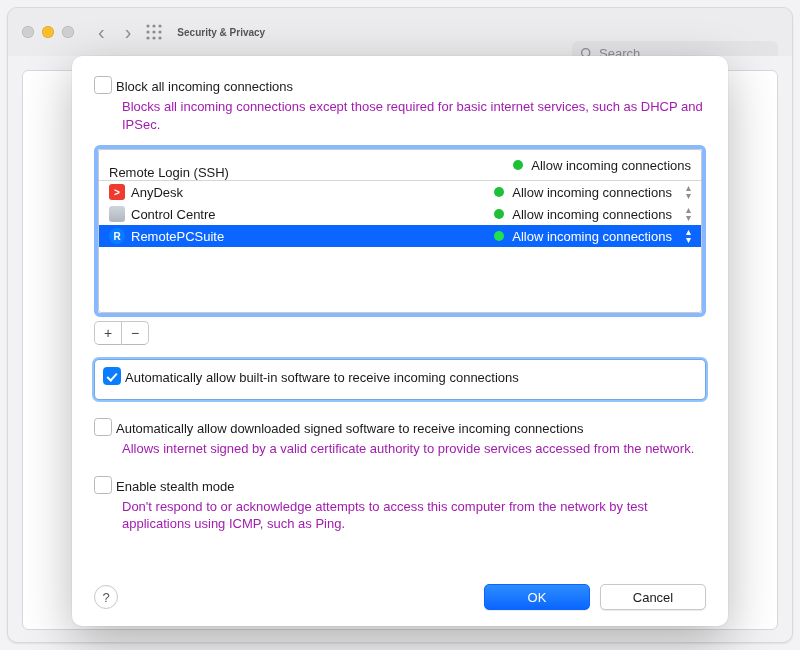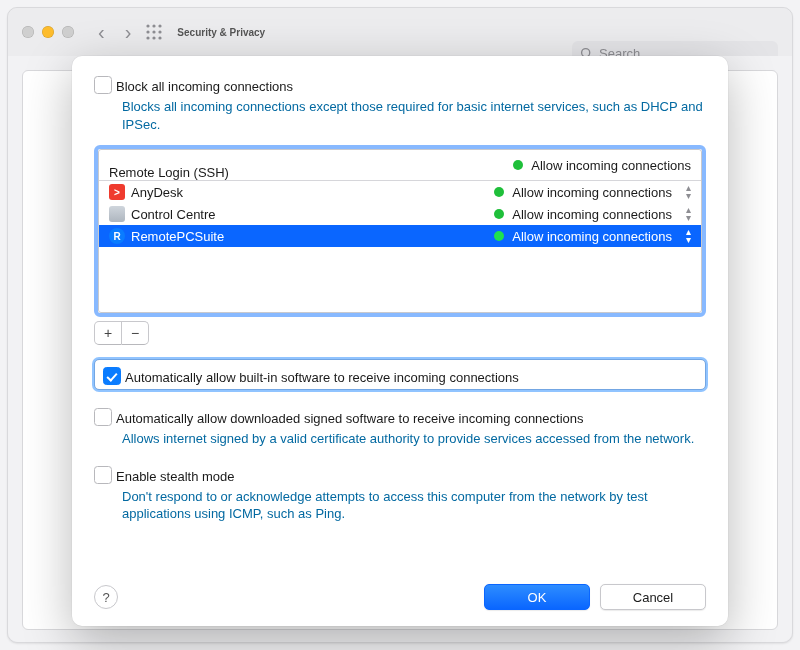--- a/index.html
+++ b/index.html
@@ -32,30 +32,30 @@
   
   .sheet { position:absolute; top:56px; left:72px; width:656px; height:570px;
     background:#fff; border-radius:10px;
     box-shadow:0 15px 50px rgba(0,0,0,.28), 0 0 0 .5px rgba(0,0,0,.06); }
   .sheet-inner { padding:20px 22px 18px 22px; position:relative; height:100%;
     box-sizing:border-box; }
   
   .opt { display:flex; align-items:flex-end; gap:4px; }
   .opt + .desc, .opt .label { font-size:13px; }
   .opt .label { padding-top:1px; }
-  .desc { font-size:12px; color:#0369a1; margin:4px 0 0 28px; line-height:1.35; }
+  .desc { font-size:12px; color:#a21caf; margin:4px 0 0 28px; line-height:1.35; }
   .chk { width:16px; height:16px; border:1px solid #b8b8bc; border-radius:3.5px;
     background:#fff; flex:0 0 auto; position:relative; }
   .chk.checked { background:#0a7cff; border-color:#0a7cff; }
   .chk.checked::after { content:""; position:absolute; left:3px; top:4.5px;
     width:8px; height:4px; border:2px solid #fff; border-top:none; border-right:none;
     transform:rotate(-48deg); }
   
   .hl { outline:3px solid rgba(10,124,255,.45); outline-offset:-1px;
-    border:1px solid #c8c8cc; border-radius:5px; padding:7px 10px 4px 8px;
+    border:1px solid #c8c8cc; border-radius:5px; padding:7px 10px 14px 8px;
     margin-top:14px; }
   
   .listwrap { margin-top:12px; }
   .listbox { border:4px solid #88b9ff; border-radius:6px; background:#fff;
     height:172px; box-sizing:border-box; overflow:hidden; }
   .listbox-inner { border:1px solid #c9c9cd; border-radius:3px; height:100%;
     box-sizing:border-box; }
   .lh { display:flex; align-items:center; height:30px; padding:0 10px;
     font-size:13px; border-bottom:1px solid #d6d6da; }
   .lh .name{flex:1;margin-top:15px;} .lh .status{display:flex;align-items:center;gap:8px;}

